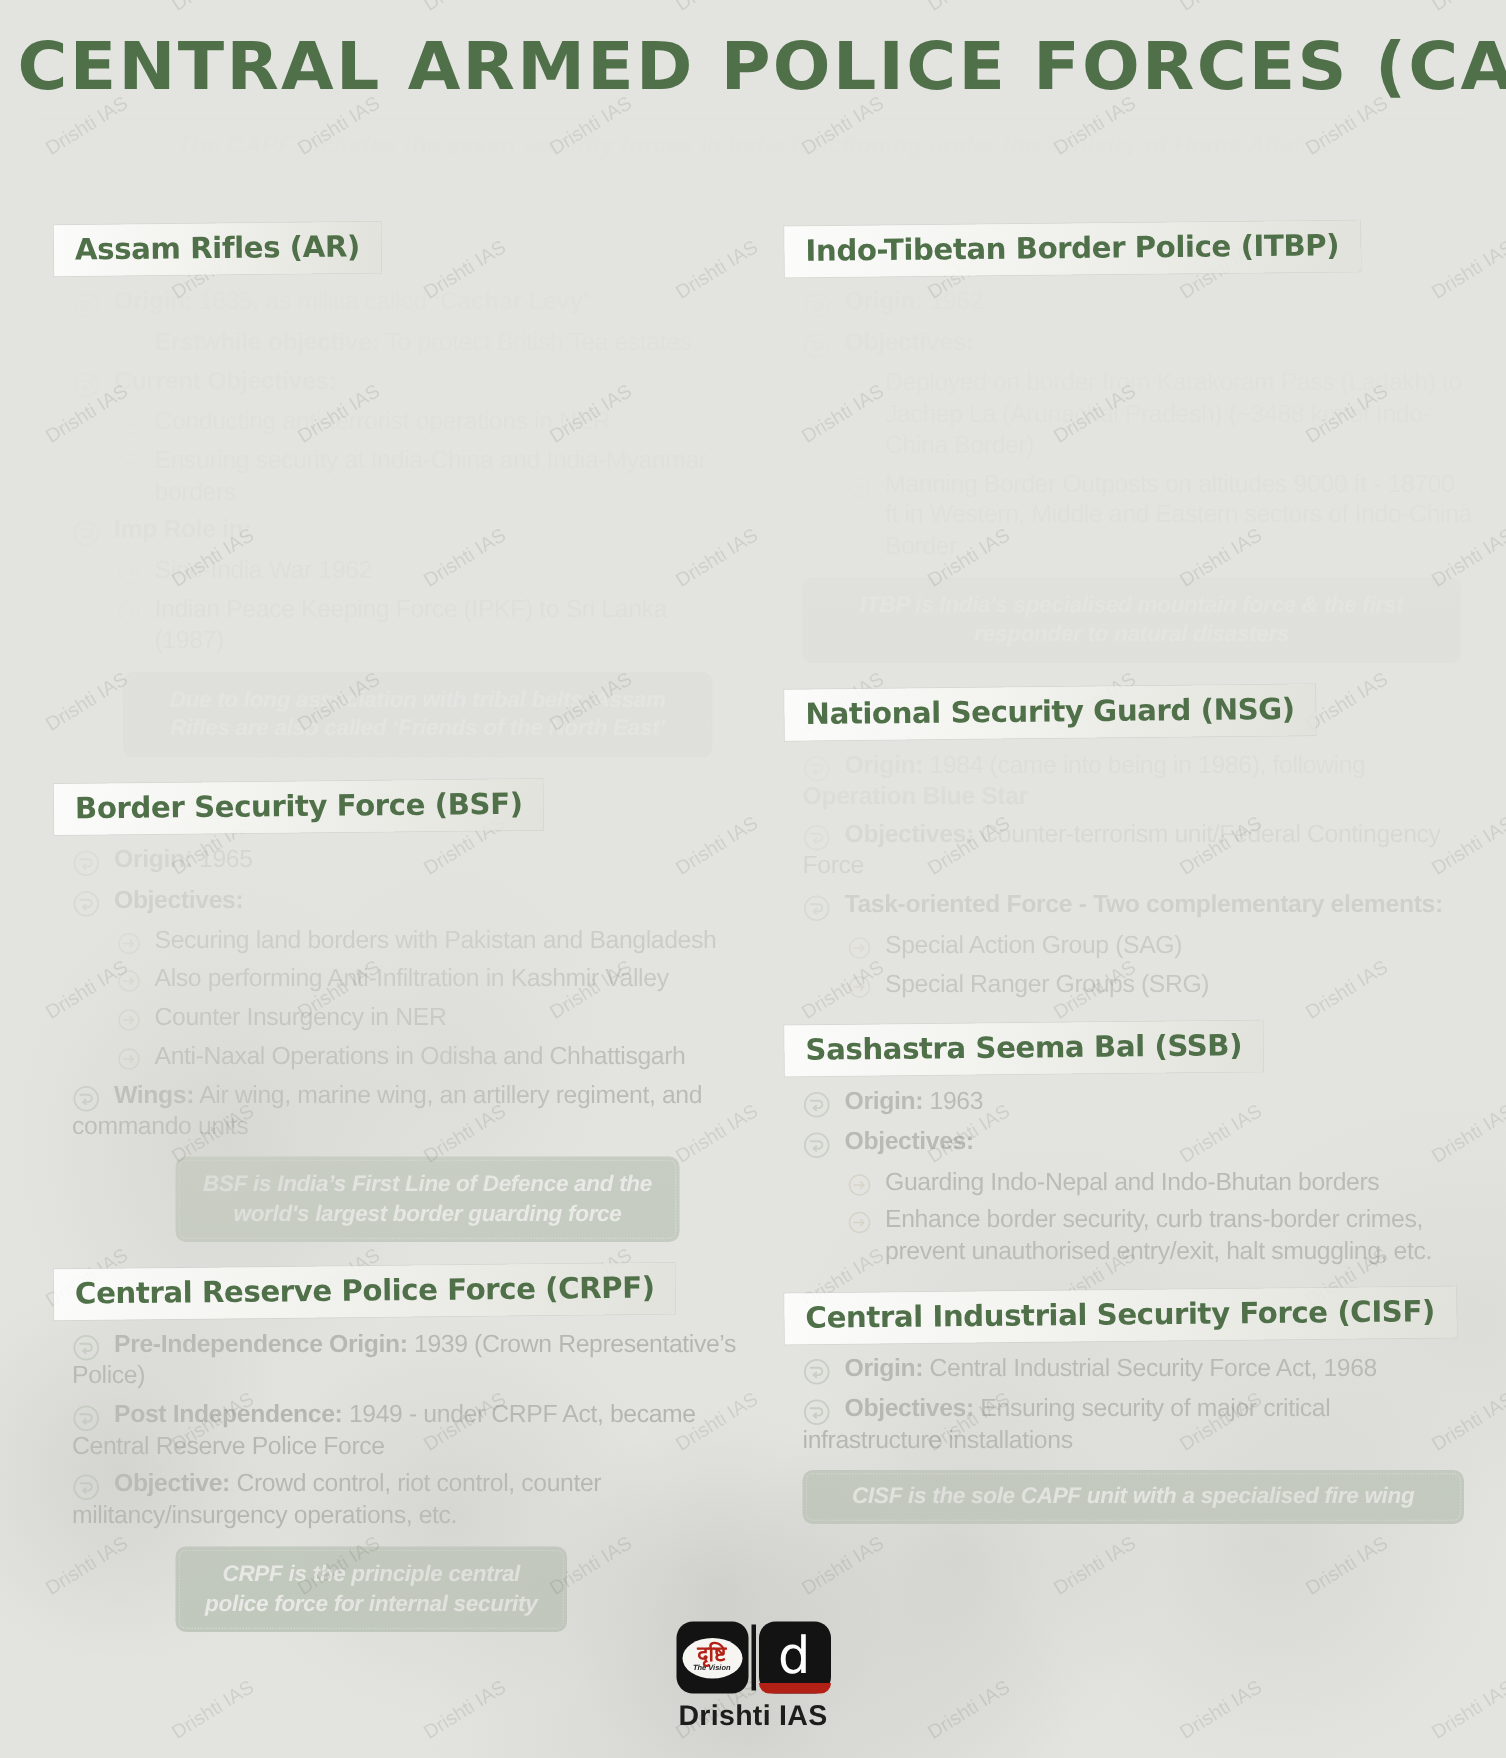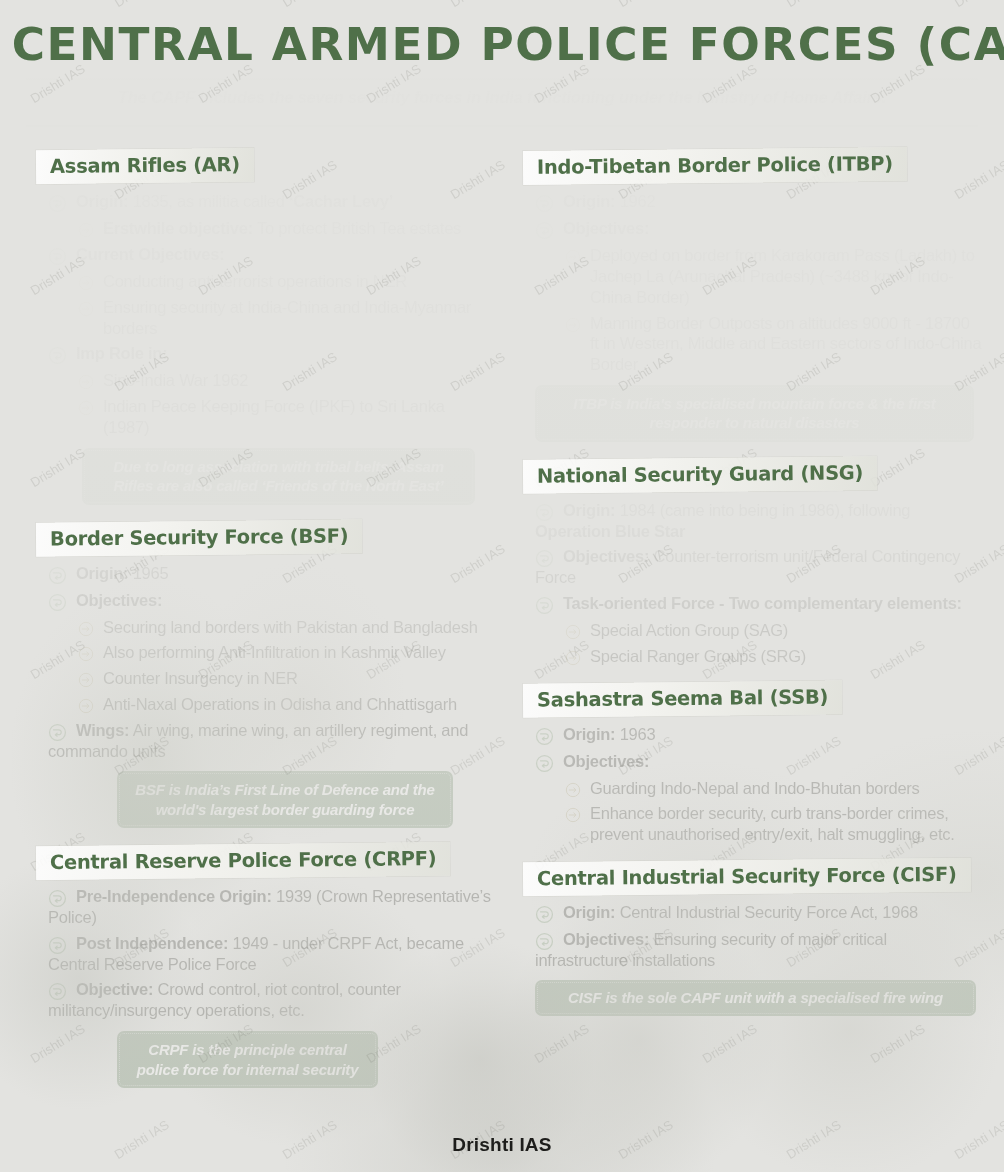--- a/index.html
+++ b/index.html
@@ -545,16 +545,28 @@
                   <path d="M7 8.6 h6.6 a3.1 3.1 0 0 1 3.1 3.1 v0 a3.1 3.1 0 0 1 -3.1 3.1 h-4" fill="none" stroke="#6b8a60" stroke-width="1.6" stroke-linecap="round"></path>
                   <path d="M11.6 12.8 L9.3 14.8 L11.6 16.6" fill="none" stroke="#6b8a60" stroke-width="1.6" stroke-linecap="round" stroke-linejoin="round"></path>
                 </svg></span>
               <span class="txt"><b>Objectives:</b> Ensuring security of major critical infrastructure installations</span>
             </li>
           </ul><div class="callout cisf">CISF is the sole CAPF unit with a specialised fire wing</div></div>
       </div>
   </div>
 
   <div id="footer">
+    <div id="logo-row">
+      <div class="logo-box">
+        <div class="logo-oval">
+          <div class="hi">दृष्टि</div>
+          <div class="sub">The Vision</div>
+        </div>
+      </div>
+      <div class="logo-div"></div>
+      <div class="logo-box d">
+        <div class="logo-d-glyph">d</div>
+      </div>
+    </div>
     <div id="brand">Drishti IAS</div>
   </div>
 
 </div>
 
 </body></html>

